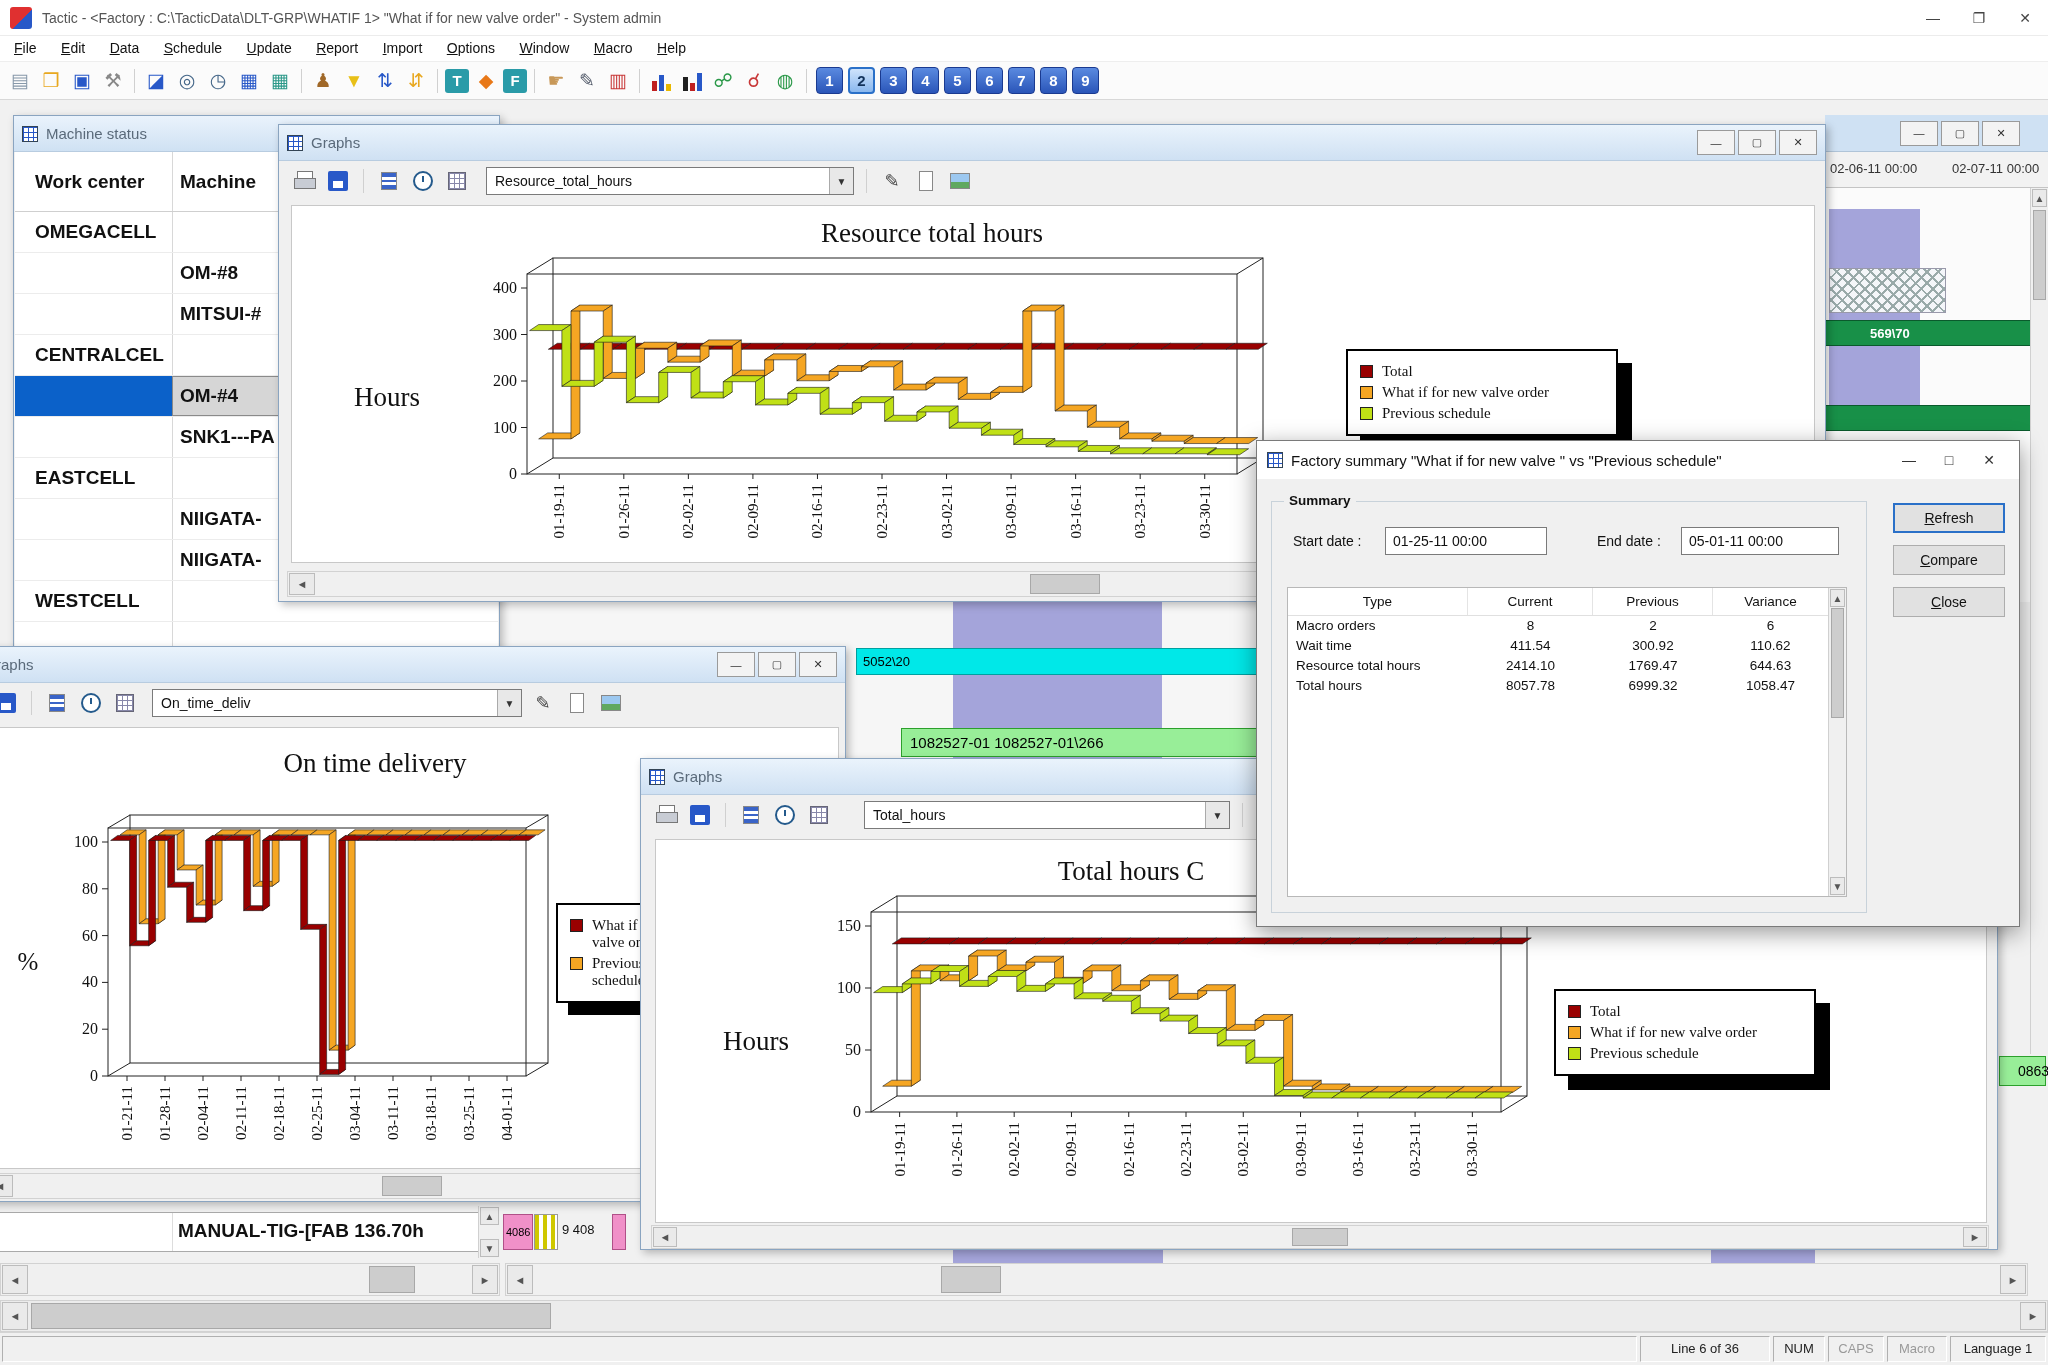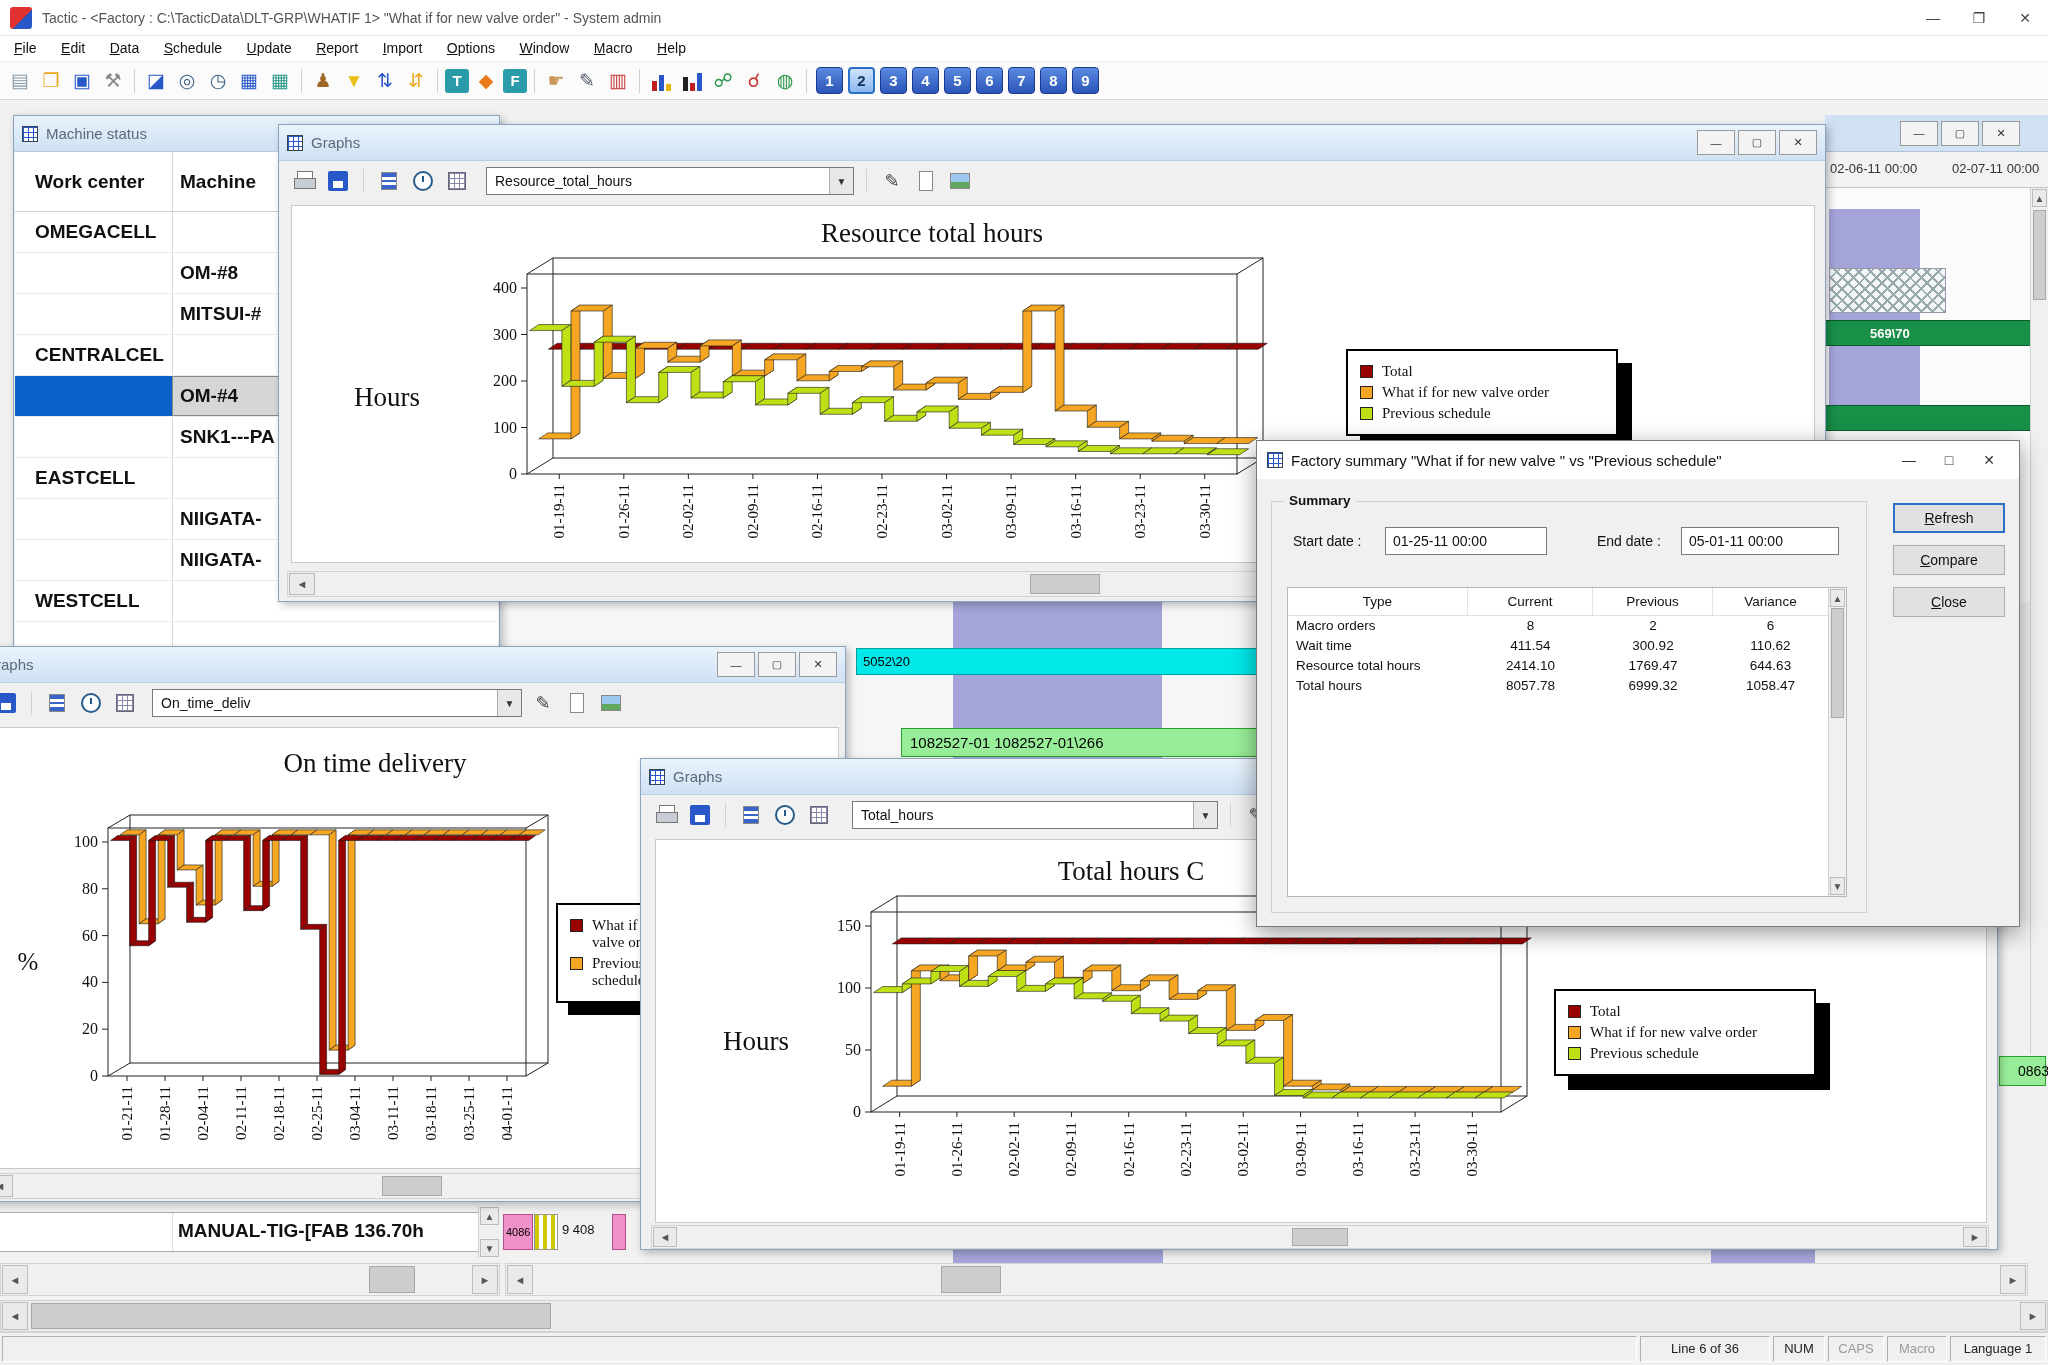--- a/index.html
+++ b/index.html
@@ -665,21 +665,21 @@
       <div class="t-ic"></div>
       <div class="t">Graphs</div>
     </div>
     <div class="gtool">
       <span class="gi gi-print"></span>
       <span class="gi gi-save"></span>
       <span class="vsep"></span>
       <span class="gi gi-list"></span>
       <span class="gi gi-clock"></span>
       <span class="gi gi-grid"></span>
-      <div class="dd" style="width:366px;margin-left:12px">
+      <div class="dd" style="width:366px;margin-left:24px">
         <span>Total_hours</span>
         <span class="arr">▼</span>
       </div>
       <span class="vsep"></span>
       <span class="gi gi-pencil"></span>
     </div>
     <div class="chart" style="left:14px;top:80px;width:1332px;height:384px">
       <svg id="svg-g3" width="1330" height="382" viewBox="0 0 1330 382">
           <text x="475" y="40" text-anchor="middle" font-size="27" font-family="Liberation Serif, DejaVu Serif, serif" fill="#111">Total hours C</text>
           <text x="100" y="210" text-anchor="middle" font-size="27" font-family="Liberation Serif, DejaVu Serif, serif" fill="#111">Hours</text>

